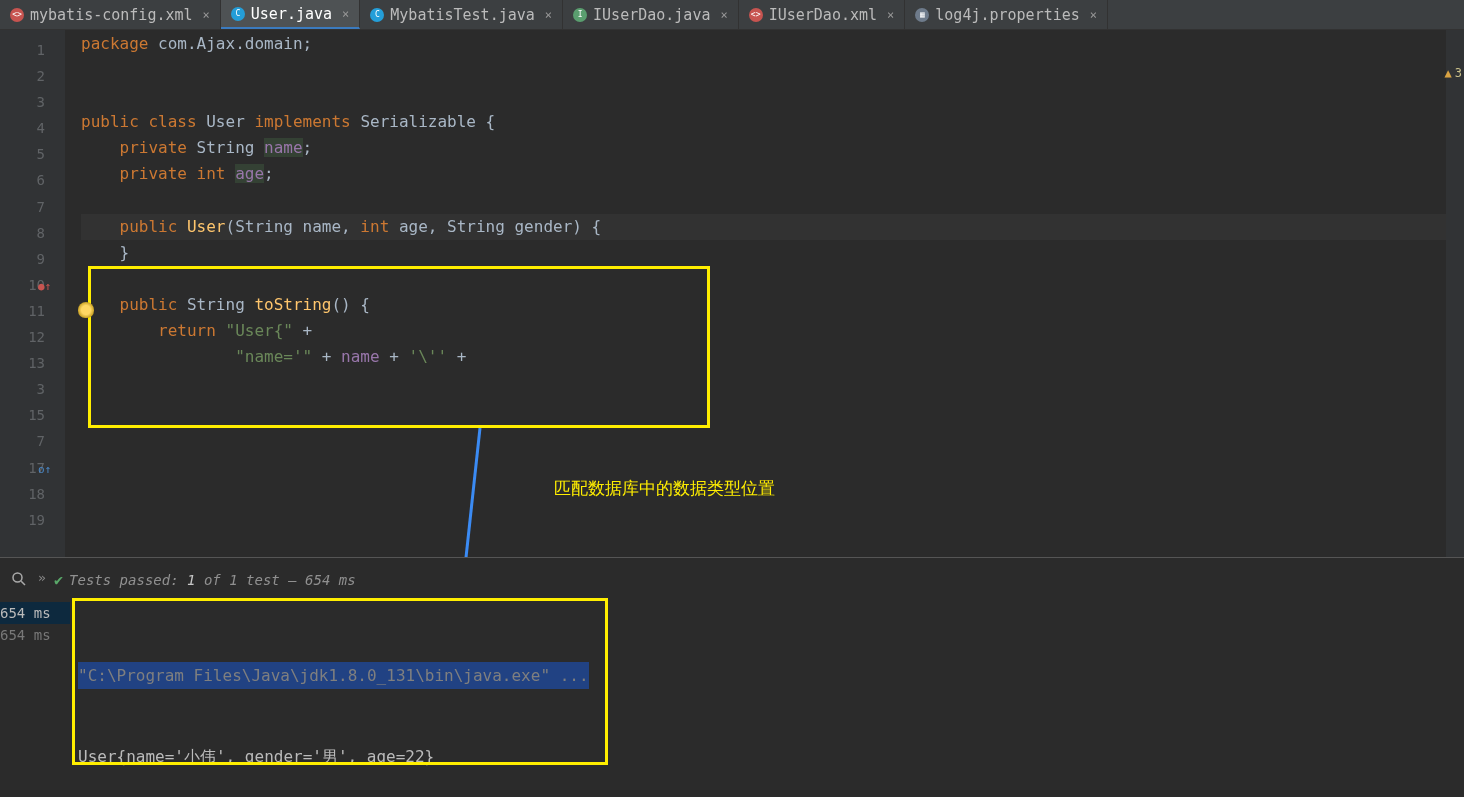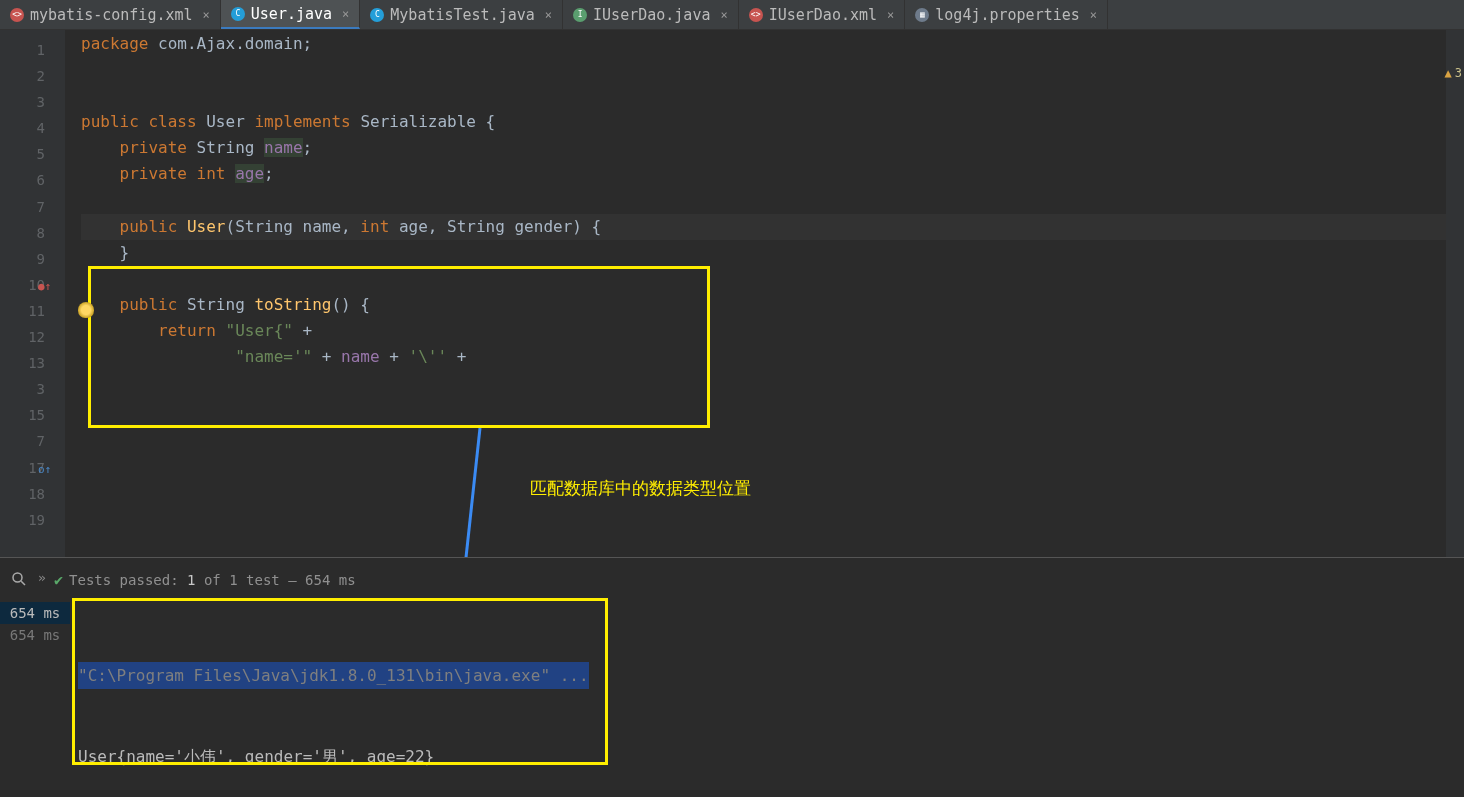--- a/index.html
+++ b/index.html
@@ -26,39 +26,39 @@
 
   .kw { color: #cc7832; }
   .str { color: #6a8759; }
   .method { color: #ffc66d; }
   .anno { color: #bbb529; }
   .field { color: #9876aa; }
   .hl-bg { background: #344134; }
 
   .highlight-box { position: absolute; border: 3px solid #ffee00; pointer-events: none; }
 
-  .annotation-text { position: absolute; color: #ffee00; font-family: Liberation Serif, serif; font-size: 17px; }
+  .annotation-text { position: absolute; color: #ffee00; font-family: Liberation Serif, serif; font-size: 17px; margin-left: 24px; }
 
   .arrow { position: absolute; pointer-events: none; }
 
   .right-strip { position: absolute; right: 0; top: 0; width: 18px; height: 527px; background: #313335; }
   .warn-indicator { position: absolute; right: 2px; top: 36px; display: flex; align-items: center; gap: 3px; color: #c9c08a; font-size: 12px; }
   .warn-triangle { color: #d9a343; }
 
   
   .console-wrap { height: 240px; background: #2b2b2b; border-top: 1px solid #555; position: relative; }
   .console-header { height: 44px; display: flex; align-items: center; padding-left: 54px; gap: 6px; color: #787878; font-size: 14px; position: relative; }
   .magnifier { position: absolute; left: 10px; top: 12px; width: 18px; height: 18px; color: #888; }
   .chev { color: #888; position: absolute; left: 38px; top: 12px; font-size: 13px; }
   .check { color: #59a869; font-size: 15px; }
-  .tests-passed { color: #909090; }
+  .tests-passed { color: #909090; font-style: italic; }
   .tests-passed .one { color: #c7c7c7; }
 
   .console-side { position: absolute; left: 0; top: 44px; width: 70px; }
-  .time-label { color: #787878; font-size: 14px; padding: 3px 6px; text-align: center; display: block; }
+  .time-label { color: #787878; font-size: 14px; padding: 3px 0; text-align: left; display: block; }
   .time-label.active { background: #0d293e; color: #bbb; }
 
   .console-body { position: absolute; left: 78px; top: 50px; font-size: 16px; line-height: 27px; color: #bbbbbb; white-space: pre; }
   .console-body .gray { color: #7f7f7f; }
   .sel-line { background: #214283; display: inline-block; }
   .bulb { position: absolute; left: 78px; top: 272px; width: 16px; height: 16px; background: radial-gradient(circle,#ffd864 40%,#c9a227 70%); border-radius: 50% 50% 45% 45%; z-index: 5; }
   .ov-marker { position: absolute; left: 38px; font-size: 11px; }
 
 </style>
 </head>

